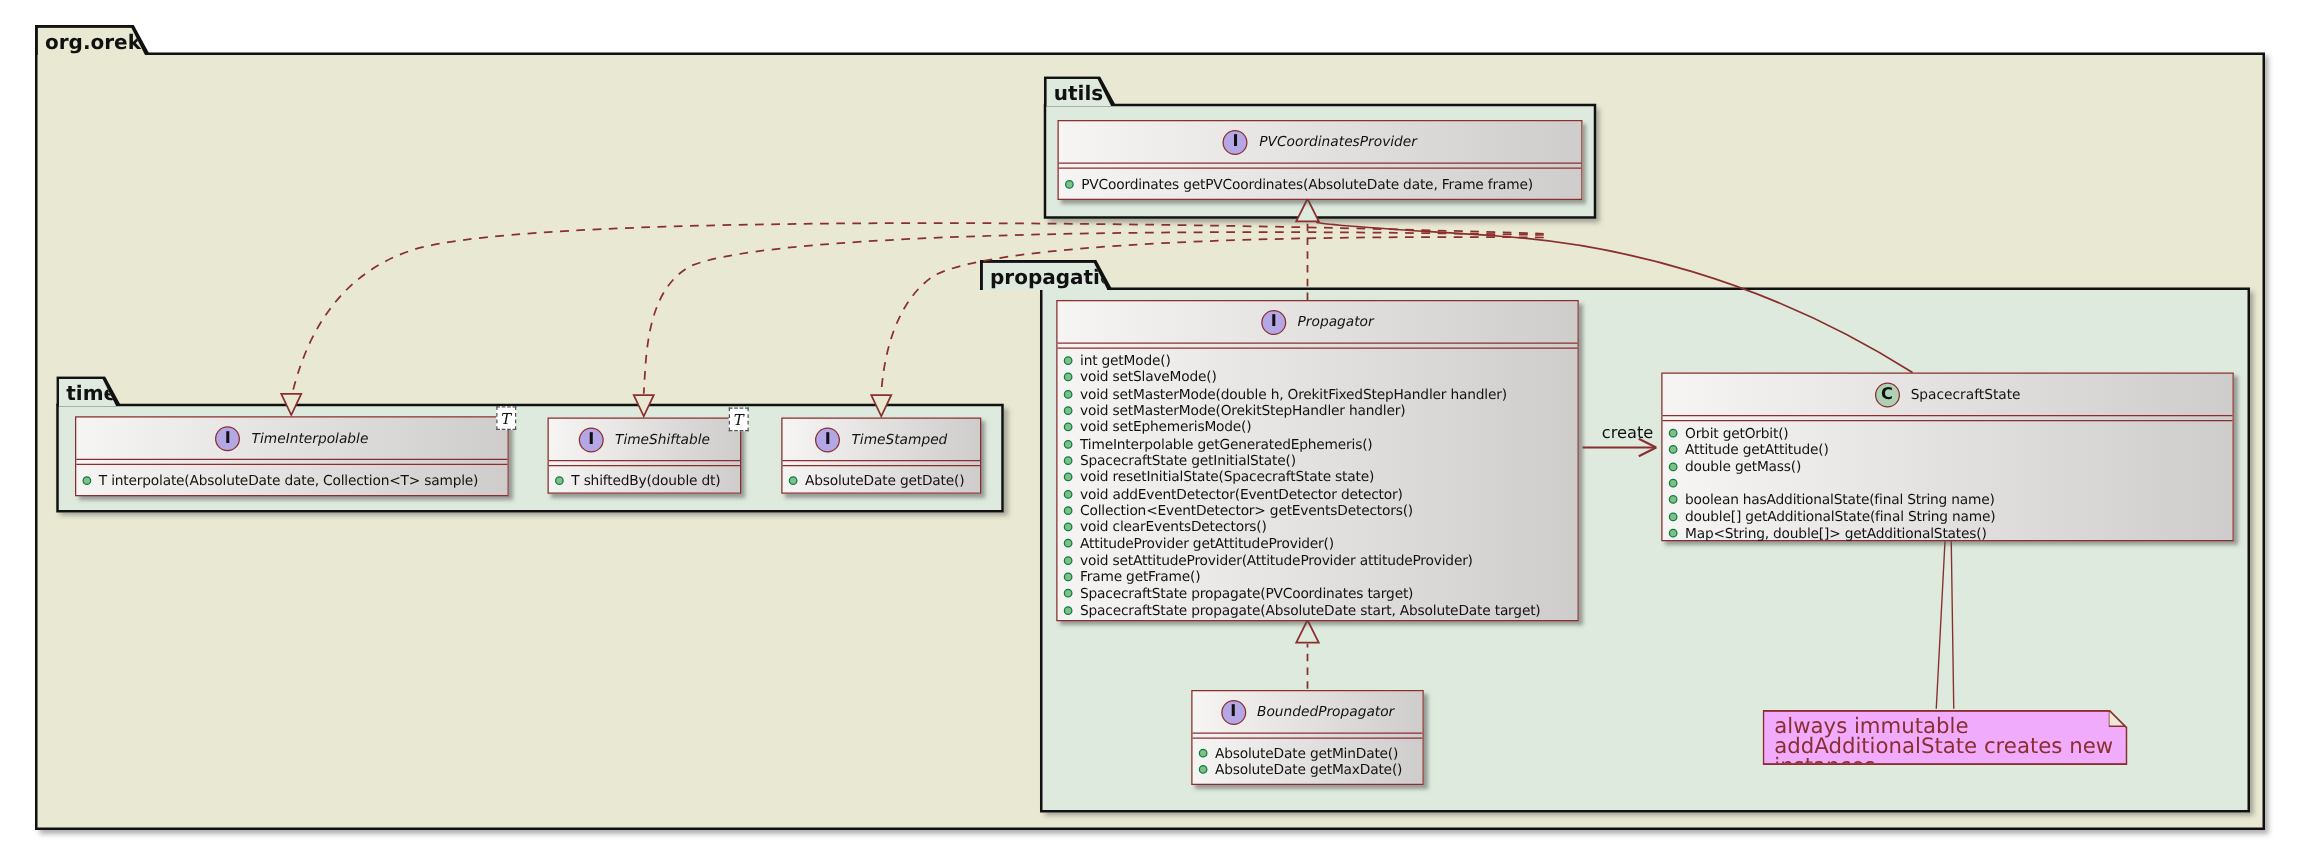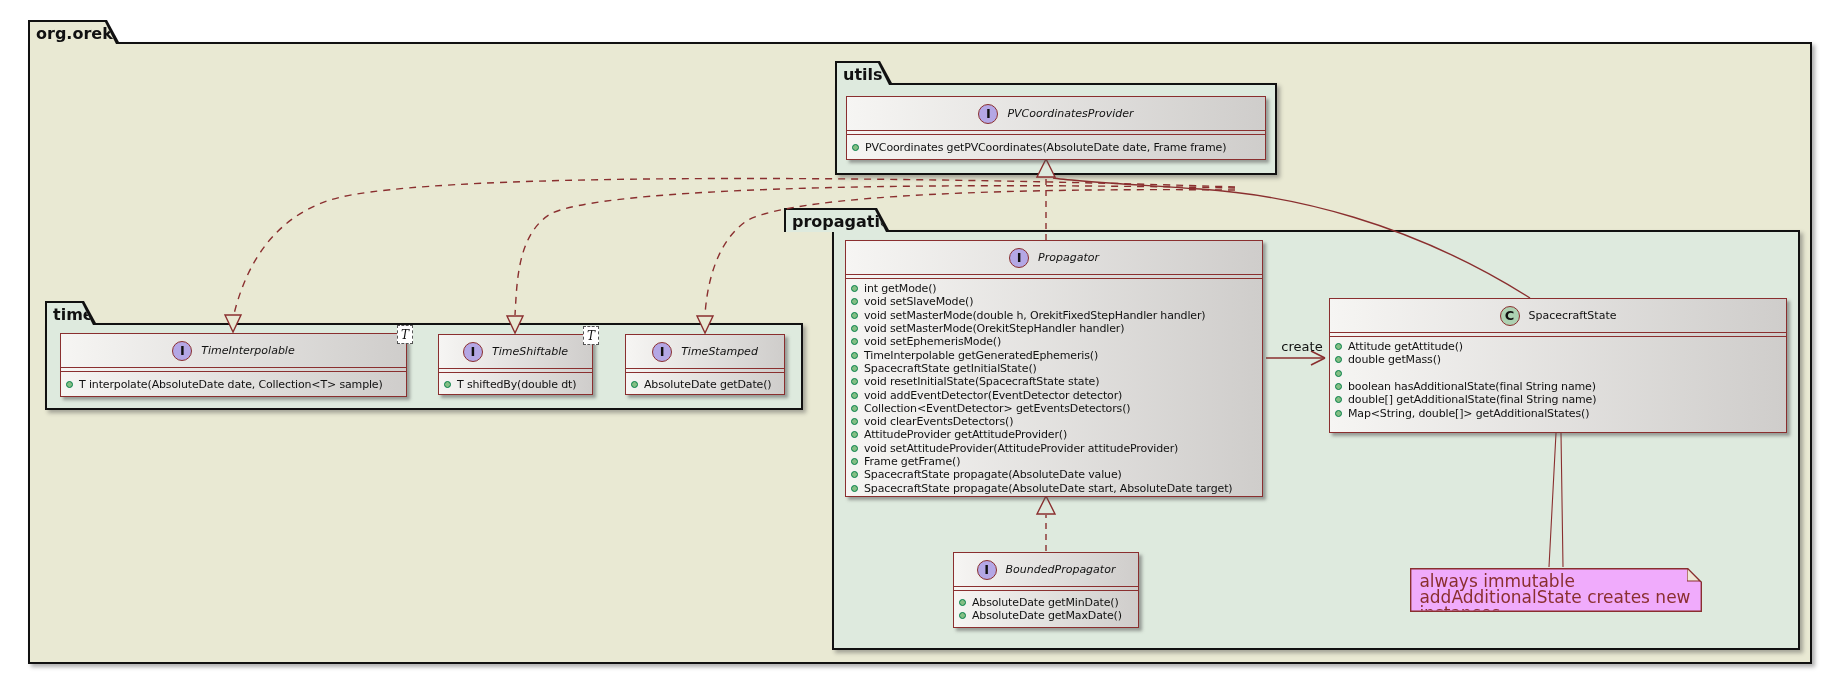--- a/index.html
+++ b/index.html
@@ -190,38 +190,42 @@
       <div class="m">
           <span class="dot"></span>
           <span class="mt">void setAttitudeProvider(AttitudeProvider attitudeProvider)</span>
         </div>
       <div class="m">
           <span class="dot"></span>
           <span class="mt">Frame getFrame()</span>
         </div>
       <div class="m">
           <span class="dot"></span>
-          <span class="mt">SpacecraftState propagate(AbsoluteDate value)</span>
+          <span class="mt">SpacecraftState propagate(PVCoordinates target)</span>
         </div>
       <div class="m">
           <span class="dot"></span>
           <span class="mt">SpacecraftState propagate(AbsoluteDate start, AbsoluteDate target)</span>
         </div>
     </div>
   </div>
 
   <div class="edge-label" style="left:1268px;top:339px;width:56px;text-align:center;padding-left:12px;">create</div>
 
   <div class="cls" style="left:1329px;top:298px;width:458px;height:135px;">
     <div class="cls-head">
       <span class="spot spot-c">C</span>
       <span class="title">SpacecraftState</span>
     </div>
     <div class="sep"></div>
     <div class="rows">
+      <div class="m">
+          <span class="dot"></span>
+          <span class="mt">Orbit getOrbit()</span>
+        </div>
       <div class="m">
           <span class="dot"></span>
           <span class="mt">Attitude getAttitude()</span>
         </div>
       <div class="m">
           <span class="dot"></span>
           <span class="mt">double getMass()</span>
         </div>
       <div class="m">
           <span class="dot"></span>

